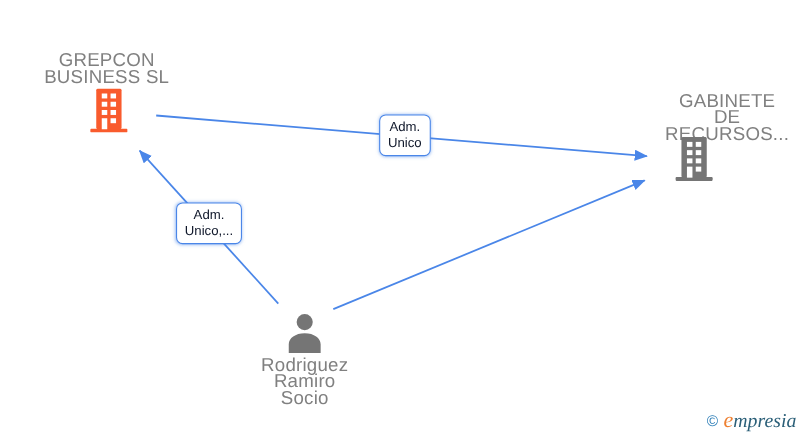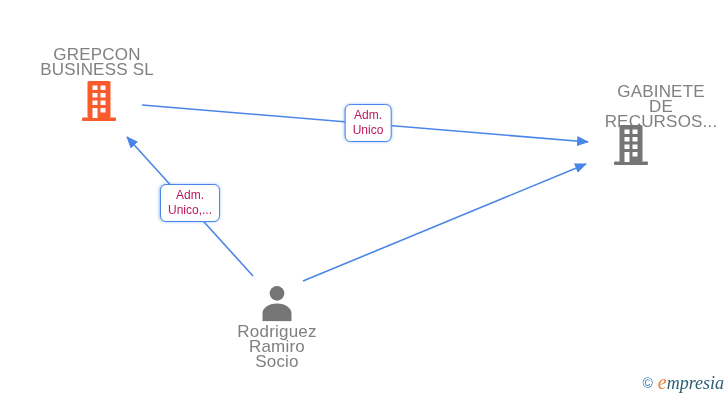--- a/index.html
+++ b/index.html
@@ -34,21 +34,21 @@
   }
   .icon-orange { color: #f95b2d; }
   .icon-gray   { color: #757575; }
   .edge-label {
     position: absolute;
     transform: translate(-50%, -50%);
     background: #ffffff;
     border: 1.5px solid #4a86e8;
     border-radius: 6px;
     box-shadow: 0 0 3px rgba(74,134,232,0.55);
-    color: #be185d;
+    color: #0f172a;
     font-size: 12px;
     line-height: 15px;
     text-align: center;
     white-space: pre-line;
     padding: 3px 7px;
   }
   .watermark {
     position: absolute;
     right: 4px;
     bottom: 6px;

